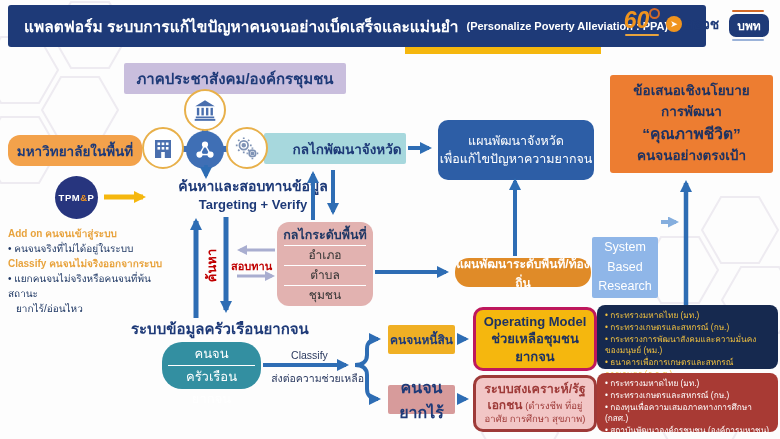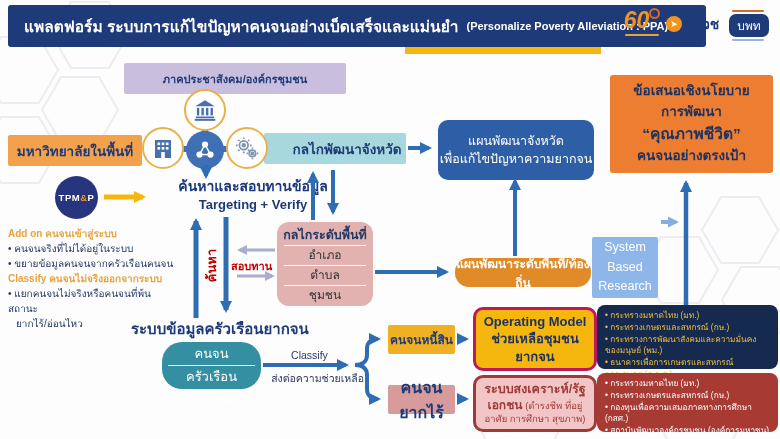--- a/index.html
+++ b/index.html
@@ -18,27 +18,27 @@
   .yellowbar{left:405px;top:43px;width:196px;height:11px;background:#f5b70e;z-index:1;}
   .logo60{left:618px;top:8px;width:48px;height:36px;text-align:center;}
   .logo60 .n{color:#f0941e;font-weight:bold;font-style:italic;font-size:23px;line-height:24px;}
   .logo60 .ring{display:inline-block;width:7px;height:7px;border:2px solid #d46a28;border-radius:50%;vertical-align:top;}
   .cap{height:2px;border-radius:1px;}
   .nxpo{left:666px;top:13px;display:flex;align-items:center;gap:3px;}
   .nxpo .swoosh{width:16px;height:16px;border-radius:50%;background:#f0941e;color:#fff;font-size:9px;
                 display:flex;align-items:center;justify-content:center;}
   .nxpo .t{font-weight:bold;font-size:14px;color:#1e3a78;}
   .pmua{left:729px;top:14px;width:40px;height:23px;background:#1e3a78;border-radius:7px;color:#fff;
-        font-weight:normal;font-size:12px;display:flex;align-items:center;justify-content:center;}
+        font-weight:bold;font-size:12px;display:flex;align-items:center;justify-content:center;}
 
   
   .node{display:flex;align-items:center;justify-content:center;text-align:center;}
   .civil{left:124px;top:63px;width:222px;height:31px;background:#c9bedd;border-radius:2px;
-         color:#1e3a78;font-weight:bold;font-size:11px;}
-  .univ{left:8px;top:135px;width:134px;height:31px;background:#f3a24b;border-radius:2px;
+         color:#1e3a78;font-weight:bold;font-size:15px;}
+  .univ{left:8px;top:135px;width:134px;height:31px;background:#f3a24b;border-radius:12px;
         color:#1e3a78;font-weight:bold;font-size:13.5px;}
   .provmech{left:264px;top:133px;width:142px;height:31px;background:#a7d8dd;border-radius:2px;
             color:#1e3a78;font-weight:bold;font-size:13.5px;padding-left:24px;}
   .circle{border-radius:50%;display:flex;align-items:center;justify-content:center;}
   .sat{width:42px;height:42px;background:#fff;border:2.5px solid #e8b04a;}
   .hub{left:186px;top:131px;width:38px;height:38px;background:#3f6fb5;}
   .tpmap{left:55px;top:176px;width:43px;height:43px;background:#27357e;color:#fff;
          font-weight:bold;font-size:9.5px;letter-spacing:.5px;}
   .tpmap .amp{color:#f0941e;}
   .searchverify{left:163px;top:175px;width:180px;text-align:center;color:#1e3a78;}
@@ -248,21 +248,20 @@
     <div class="sv-th">ค้นหาและสอบทานข้อมูล</div>
     <div class="sv-en">Targeting + Verify</div>
   </div>
   <div class="abs circle tpmap z2">
     <span><span>TPM</span><span class="amp">&amp;</span><span>P</span></span>
   </div>
 
   <div class="abs addon z2">
     <div class="oh">Add on คนจนเข้าสู่ระบบ</div>
     <div class="b">คนจนจริงที่ไม่ได้อยู่ในระบบ</div>
-    <div class="b">ขยายข้อมูลคนจนจากครัวเรือนคนจน</div>
     <div class="oh">Classify คนจนไม่จริงออกจากระบบ</div>
     <div class="b">แยกคนจนไม่จริงหรือคนจนที่พ้นสถานะ</div>
     <div class="cont">ยากไร้/อ่อนไหว</div>
   </div>
 
   <div class="abs lbl-search z4">ค้นหา</div>
   <div class="abs lbl-verify z4">สอบทาน</div>
 
   <div class="abs areamech z2">
     <div class="hd">กลไกระดับพื้นที่</div>

